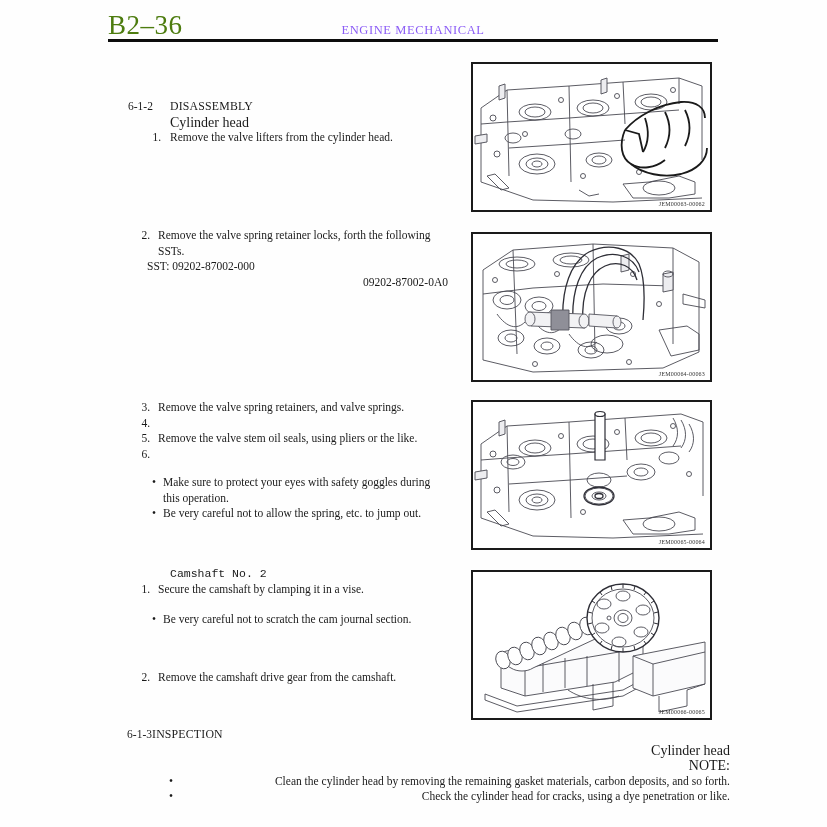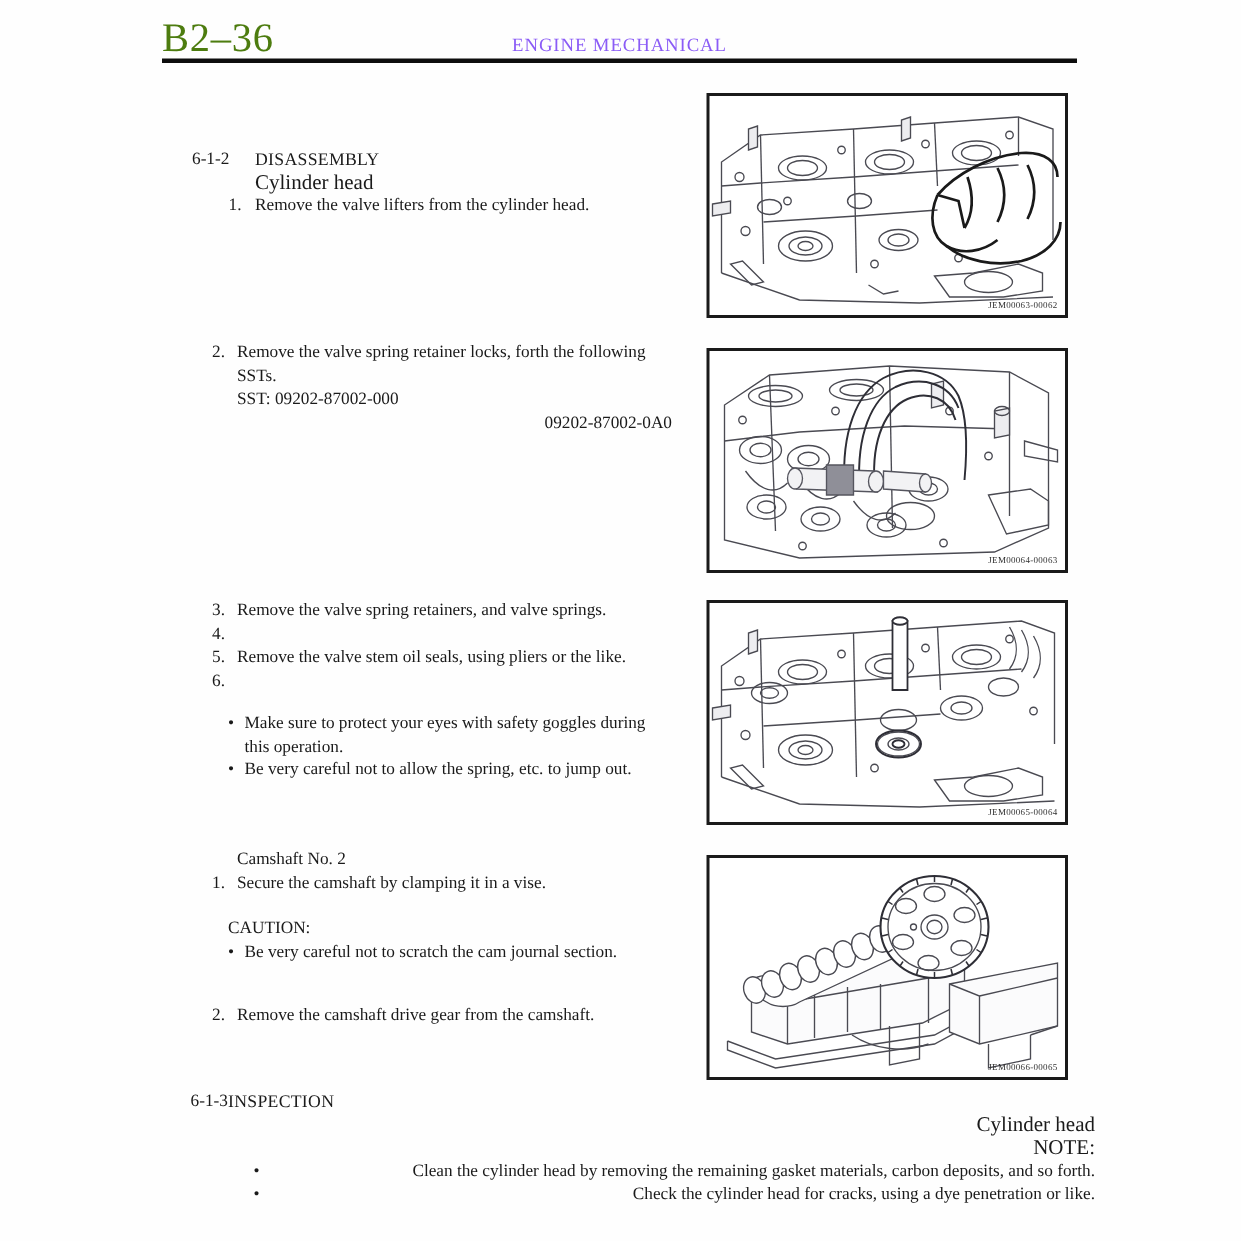--- a/index.html
+++ b/index.html
@@ -164,21 +164,21 @@
         <div class="num narrow" style="width:42px; flex:0 0 42px; text-align:right; padding-right:9px;">1.</div>
         <div class="txt">Remove the valve lifters from the cylinder head.</div>
       </div>
     </div>
 
     <div class="blk" style="left:128px; top:228px;">
       <div class="row">
         <div class="num narrow">2.</div>
         <div class="hang">Remove the valve spring retainer locks, forth the following SSTs.</div>
       </div>
-      <div style="margin-left:30px;" class="txt">SST: 09202-87002-000</div>
+      <div style="margin-left:19px;" class="txt">SST: 09202-87002-000</div>
       <div style="margin-left:64px;text-align:right;" class="txt">09202-87002-0A0</div>
     </div>
 
     <div class="blk" style="left:128px; top:400px;">
       <div class="row">
         <div class="num narrow">3.</div>
         <div class="txt">Remove the valve spring retainers, and valve springs.</div>
       </div>
       <div class="row">
         <div class="num narrow">4.</div>
@@ -197,29 +197,28 @@
         <div class="bullet">•</div>
         <div class="bullet-txt">Make sure to protect your eyes with safety goggles during this operation.</div>
       </div>
       <div class="bullet-row">
         <div class="bullet">•</div>
         <div class="bullet-txt">Be very careful not to allow the spring, etc. to jump out.</div>
       </div>
     </div>
 
     <div class="blk" style="left:128px; top:566px; width:290px;">
-      <div style="margin-left:30px;" class="txt">Camshaft No. 2</div>
+      <div style="margin-left:42px;font-family:Liberation Mono, monospace;" class="txt">Camshaft No. 2</div>
       <div class="row">
         <div class="num narrow">1.</div>
         <div class="txt">Secure the camshaft by clamping it in a vise.</div>
       </div>
     </div>
 
     <div class="blk" style="left:152px; top:612px; width:262px;">
-      <div class="txt">CAUTION:</div>
       <div class="bullet-row">
         <div class="bullet">•</div>
         <div class="bullet-txt just">Be very careful not to scratch the cam journal section.</div>
       </div>
     </div>
 
     <div class="blk" style="left:128px; top:670px;">
       <div class="row">
         <div class="num narrow">2.</div>
         <div class="txt">Remove the camshaft drive gear from the camshaft.</div>

